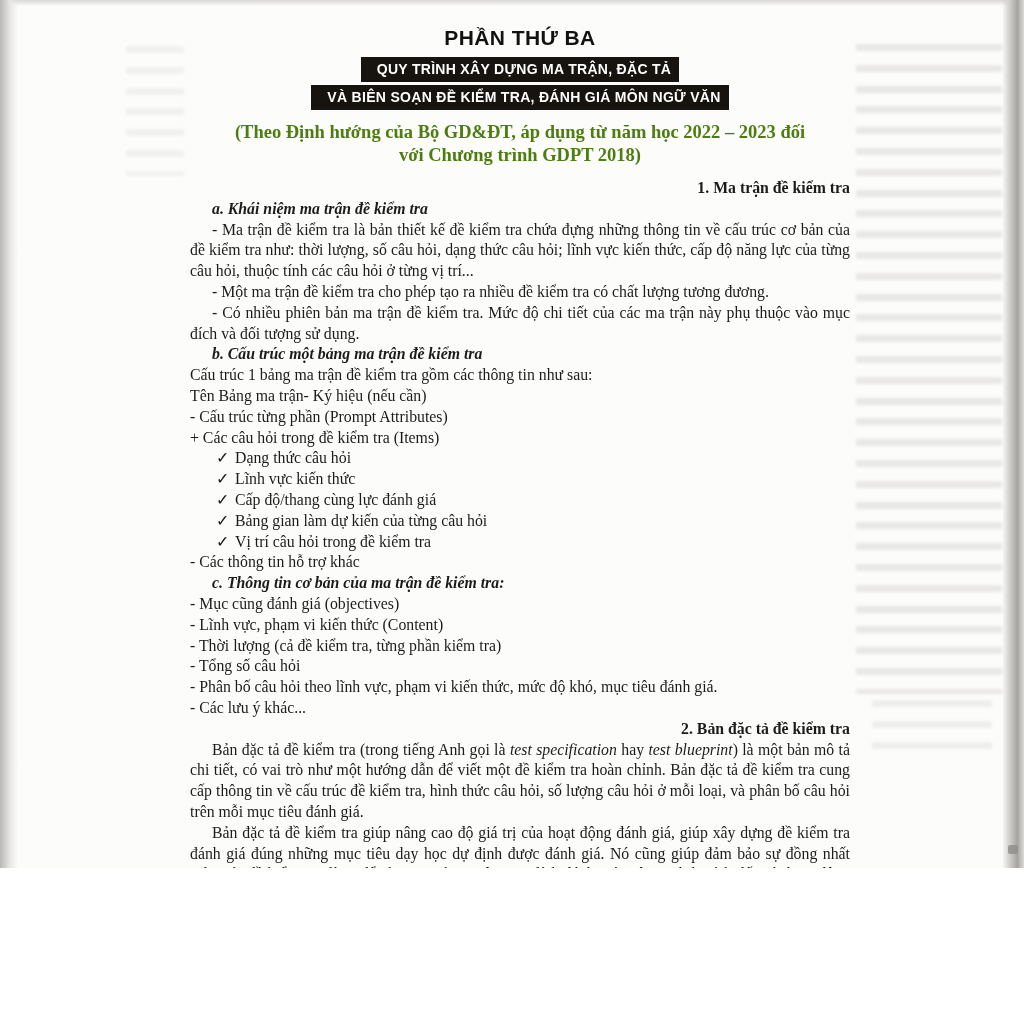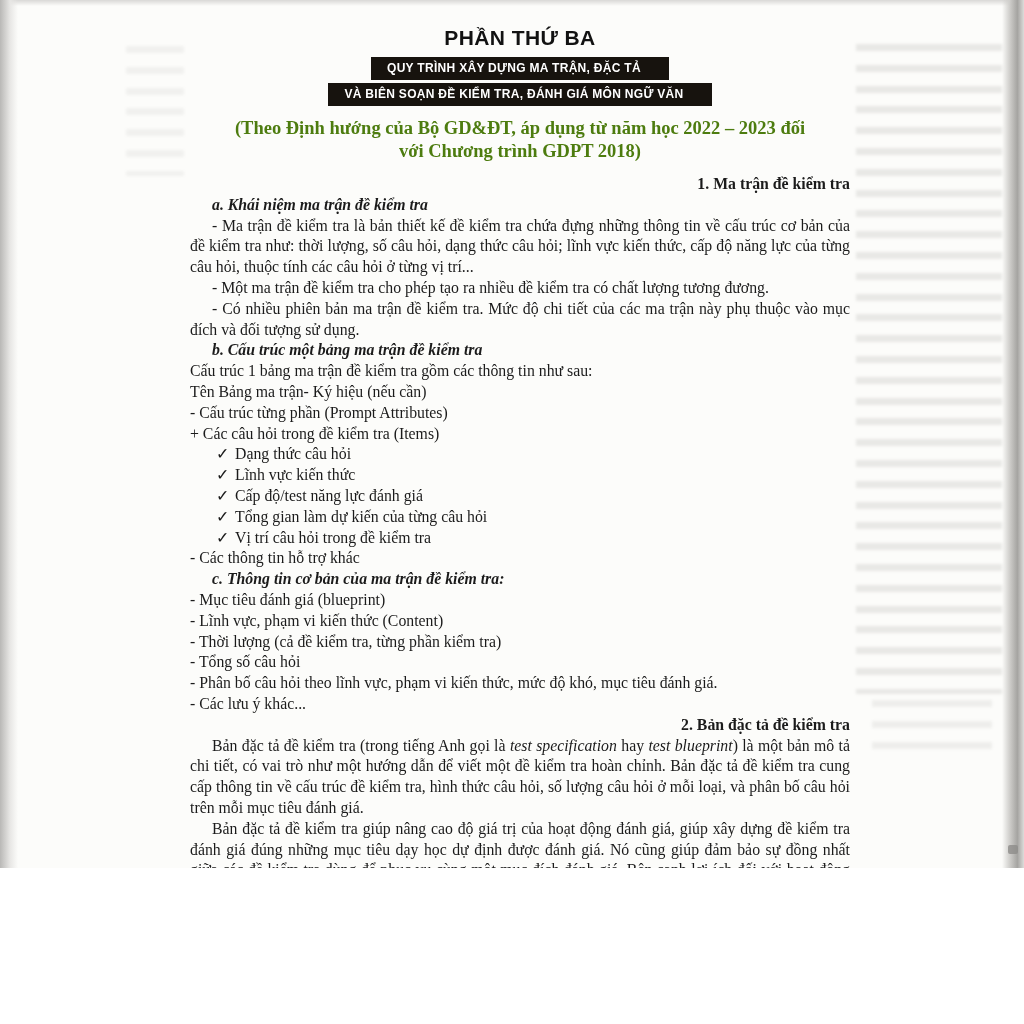--- a/index.html
+++ b/index.html
@@ -52,23 +52,23 @@
   }
   .banner{
     display:flex;flex-direction:column;align-items:center;gap:3px;
   }
   .banner-line{
     display:inline-block;
     background:#17130e;
     color:#ffffff;
     font-family:"Liberation Sans", sans-serif;
     font-weight:bold;
-    font-size:12px;
+    font-size:14px;
     letter-spacing:.3px;
-    padding:4px 28px 5px 16px;
+    padding:4px 8px 5px 16px;
   }
   .subtitle{
     margin-top:11px;
     text-align:center;
     font-weight:bold;
     font-size:18.5px;
     line-height:23px;
     color:#4d7c0f;
   }
   .body{
@@ -125,28 +125,28 @@
       <p class="para">- Có nhiều phiên bản ma trận đề kiểm tra. Mức độ chi tiết của các ma trận này phụ thuộc vào mục đích và đối tượng sử dụng.</p>
 
       <p class="h-sub">b. Cấu trúc một bảng ma trận đề kiểm tra</p>
       <p class="line">Cấu trúc 1 bảng ma trận đề kiểm tra gồm các thông tin như sau:</p>
       <p class="line">Tên Bảng ma trận- Ký hiệu (nếu cần)</p>
       <p class="line">- Cấu trúc từng phần (Prompt Attributes)</p>
       <p class="line">+ Các câu hỏi trong đề kiểm tra (Items)</p>
 
       <p class="line check"><span class="mark">✓</span><span>Dạng thức câu hỏi</span></p>
       <p class="line check"><span class="mark">✓</span><span>Lĩnh vực kiến thức</span></p>
-      <p class="line check"><span class="mark">✓</span><span>Cấp độ/test năng lực đánh giá</span></p>
-      <p class="line check"><span class="mark">✓</span><span>Tổng gian làm dự kiến của từng câu hỏi</span></p>
+      <p class="line check"><span class="mark">✓</span><span>Cấp độ/thang cùng lực đánh giá</span></p>
+      <p class="line check"><span class="mark">✓</span><span>Bảng gian làm dự kiến của từng câu hỏi</span></p>
       <p class="line check"><span class="mark">✓</span><span>Vị trí câu hỏi trong đề kiểm tra</span></p>
 
       <p class="line">- Các thông tin hỗ trợ khác</p>
 
       <p class="h-sub">c. Thông tin cơ bản của ma trận đề kiểm tra:</p>
-      <p class="line">- Mục tiêu đánh giá (blueprint)</p>
+      <p class="line">- Mục cũng đánh giá (objectives)</p>
       <p class="line">- Lĩnh vực, phạm vi kiến thức (Content)</p>
       <p class="line">- Thời lượng (cả đề kiểm tra, từng phần kiểm tra)</p>
       <p class="line">- Tổng số câu hỏi</p>
       <p class="line">- Phân bố câu hỏi theo lĩnh vực, phạm vi kiến thức, mức độ khó, mục tiêu đánh giá.</p>
       <p class="line">- Các lưu ý khác...</p>
 
       <p class="h-num">2. Bản đặc tả đề kiểm tra</p>
 
       <p class="para"><span>Bản đặc tả đề kiểm tra (trong tiếng Anh gọi là </span><i>test specification</i><span> hay </span><i>test blueprint</i><span>) là một bản mô tả chi tiết, có vai trò như một hướng dẫn để viết một đề kiểm tra hoàn chỉnh. Bản đặc tả đề kiểm tra cung cấp thông tin về cấu trúc đề kiểm tra, hình thức câu hỏi, số lượng câu hỏi ở mỗi loại, và phân bố câu hỏi trên mỗi mục tiêu đánh giá.</span></p>
 

